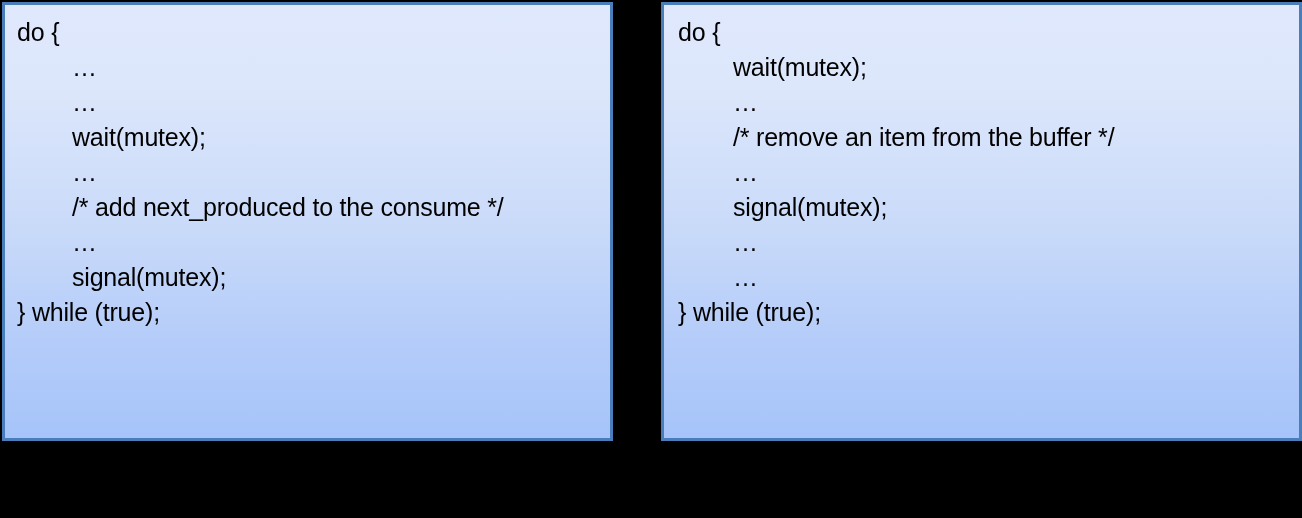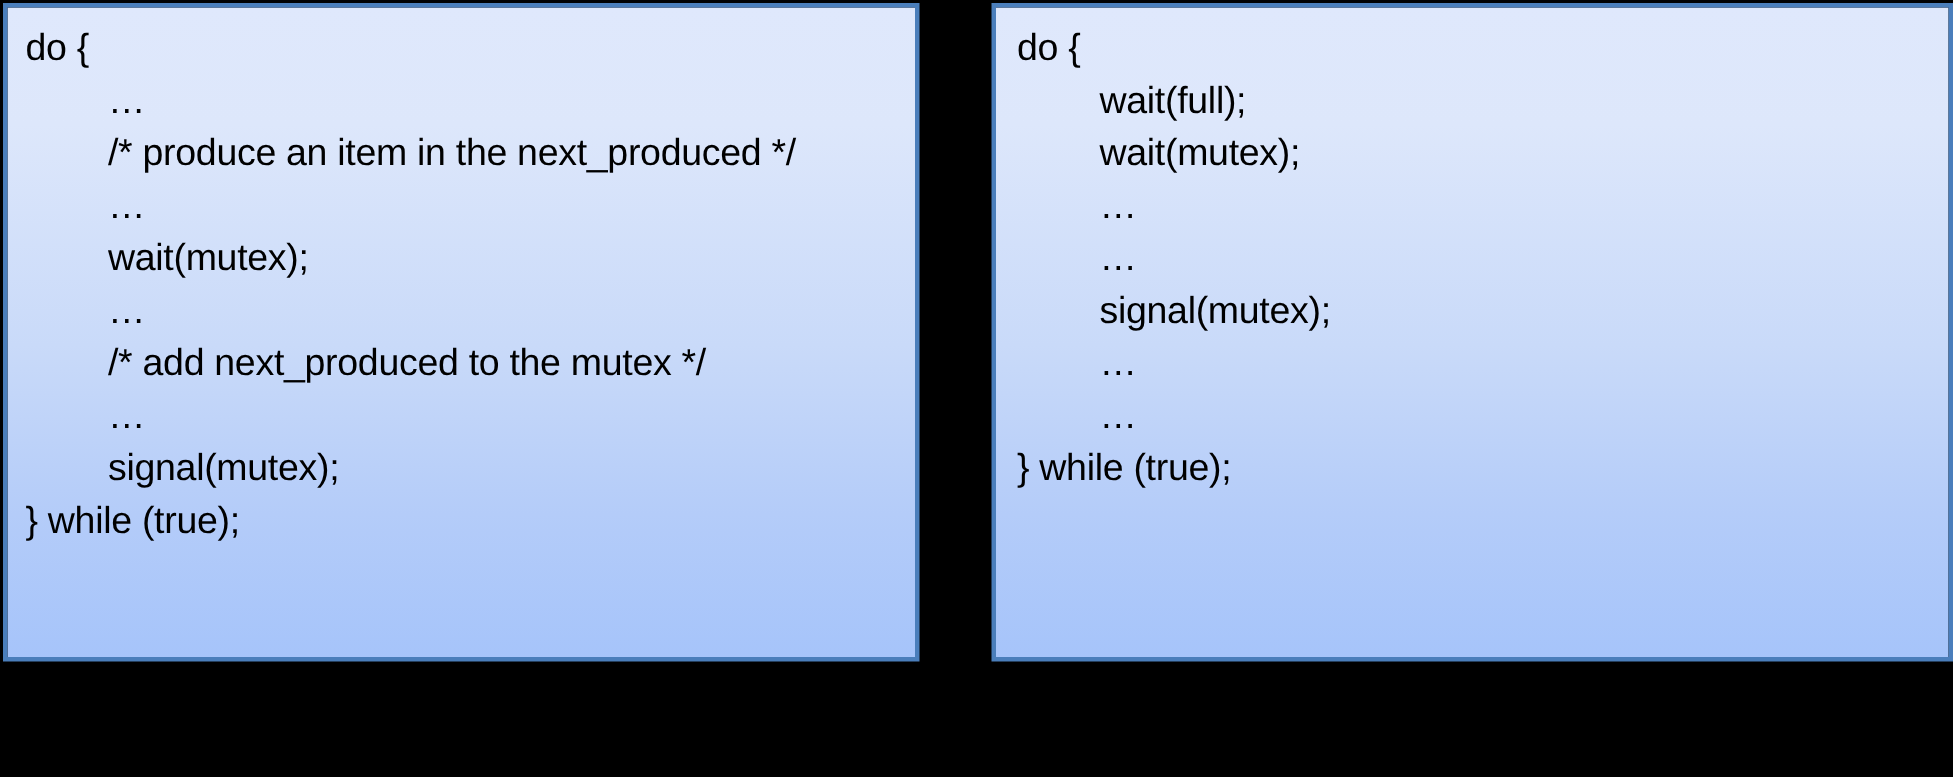--- a/index.html
+++ b/index.html
@@ -70,37 +70,36 @@
 </style>
 </head>
 <body>
 
 <div class="canvas" style="background: rgb(0, 0, 0);">
 
   <div class="code-box left" style="border-color: rgb(74, 126, 187);">
     <ul class="code-list">
         <li class="code-line">do {</li>
         <li class="code-line indent ellipsis-line">…</li>
-        <li class="code-line indent">/* produce an item in the next_produced */</li>
         <li class="code-line indent ellipsis-line">…</li>
         <li class="code-line indent">wait(mutex);</li>
         <li class="code-line indent ellipsis-line">…</li>
-        <li class="code-line indent">/* add next_produced to the mutex */</li>
+        <li class="code-line indent">/* add next_produced to the consume */</li>
         <li class="code-line indent ellipsis-line">…</li>
         <li class="code-line indent">signal(mutex);</li>
         <li class="code-line">} while (true);</li>
       </ul>
   </div>
 
   <div class="code-box right" style="border-color: rgb(74, 126, 187);">
     <ul class="code-list">
         <li class="code-line">do {</li>
-        <li class="code-line indent">wait(full);</li>
         <li class="code-line indent">wait(mutex);</li>
         <li class="code-line indent ellipsis-line">…</li>
+        <li class="code-line indent">/* remove an item from the buffer */</li>
         <li class="code-line indent ellipsis-line">…</li>
         <li class="code-line indent">signal(mutex);</li>
         <li class="code-line indent ellipsis-line">…</li>
         <li class="code-line indent ellipsis-line">…</li>
         <li class="code-line">} while (true);</li>
       </ul>
   </div>
 
 </div>
 

